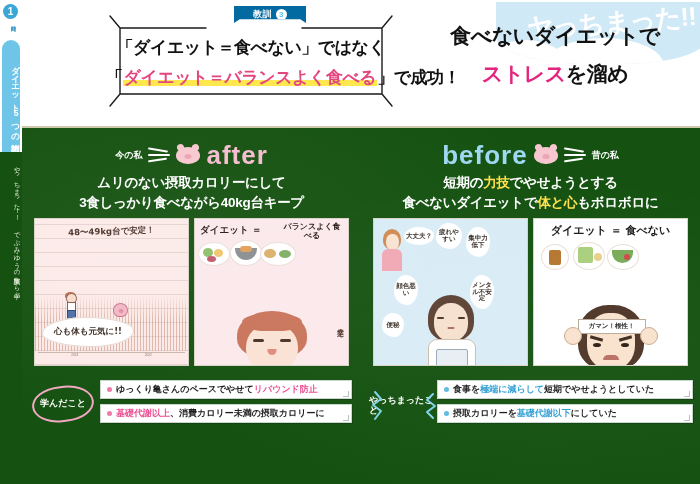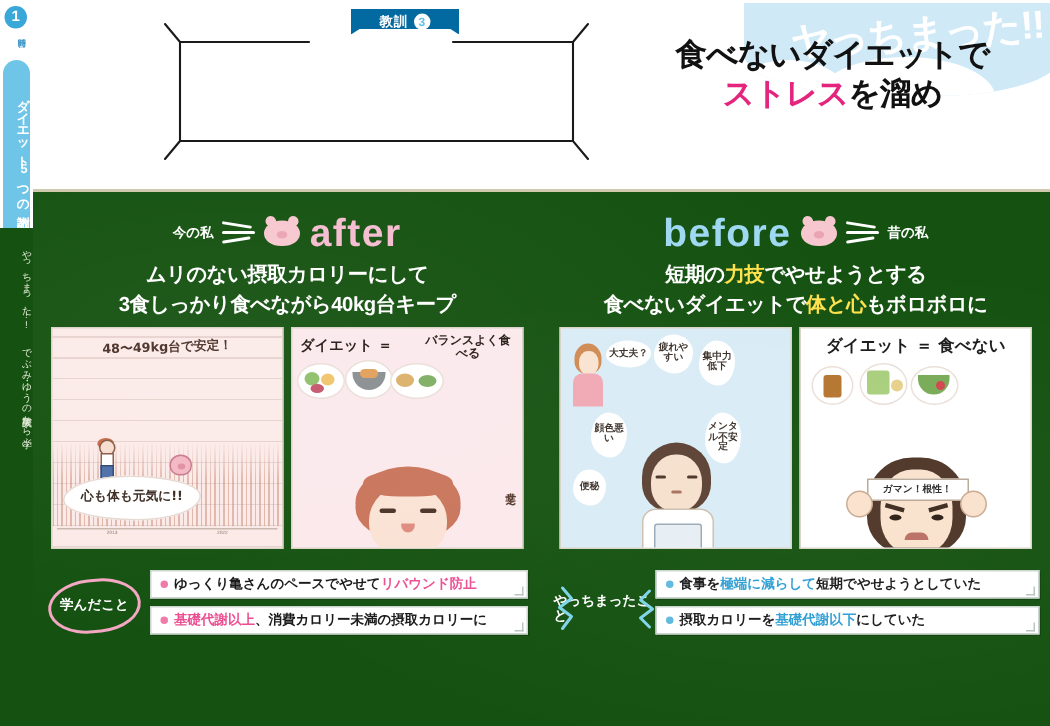--- a/index.html
+++ b/index.html
@@ -93,21 +93,21 @@
   .cloud-txt{
     position:absolute;right:4px;top:-2px;width:200px;text-align:right;
     font-size:26px;font-weight:bold;color:#fff;letter-spacing:-1px;
     white-space:nowrap;transform:rotate(-4deg);
   }
   .hr-l1,.hr-l2,.hr-l3{
     position:absolute;width:290px;text-align:center;font-weight:bold;
     color:#111;white-space:nowrap;letter-spacing:-0.5px;z-index:4;
   }
   .hr-l1{top:14px;font-size:21px;}
-  .hr-l2{top:40px;font-size:21px;}
+  .hr-l2{top:52px;font-size:21px;}
   .hr-l3{top:74px;font-size:21px;}
   .pk{color:#e4257e;}
   .head-rule{position:absolute;left:22px;top:126px;width:678px;height:2px;background:#cfc9ae;}
 
   
   .board{position:absolute;left:22px;top:128px;width:678px;height:356px;background:#155211;}
   .board::after{
     content:"";position:absolute;inset:0;pointer-events:none;
     background:
       radial-gradient(ellipse at 20% 30%, rgba(255,255,255,.05), transparent 55%),
@@ -286,20 +286,22 @@
   <div class="header">
 
     <div class="lesson-box">
       <svg class="brk" width="290" height="94" viewBox="0 0 290 94">
         <path d="M14 14 L4 2 M14 14 L14 80 L4 92 M14 80 L276 80 L286 92 M276 80 L276 14 L286 2 M276 14 L196 14 M14 14 L100 14" fill="none" stroke="#1a1a1a" stroke-width="1.4" stroke-linecap="round"></path>
       </svg>
       <div class="lesson-badge">
         <span>教訓</span>
         <span class="num">3</span>
       </div>
+      <div class="lesson-l1">「ダイエット＝食べない」ではなく</div>
+      <div class="lesson-l2"><span>「</span><span class="hl">ダイエット＝バランスよく食べる</span><span>」で成功！</span></div>
     </div>
 
     <div class="head-right">
       <div class="cloud-wm"></div>
       <div class="cloud-txt">ヤっちまった!!</div>
       <div class="hr-l1">食べないダイエットで</div>
       <div class="hr-l2"><span class="pk">ストレス</span><span>を溜め</span></div>
     </div>
   </div>
   <div class="head-rule"></div>

